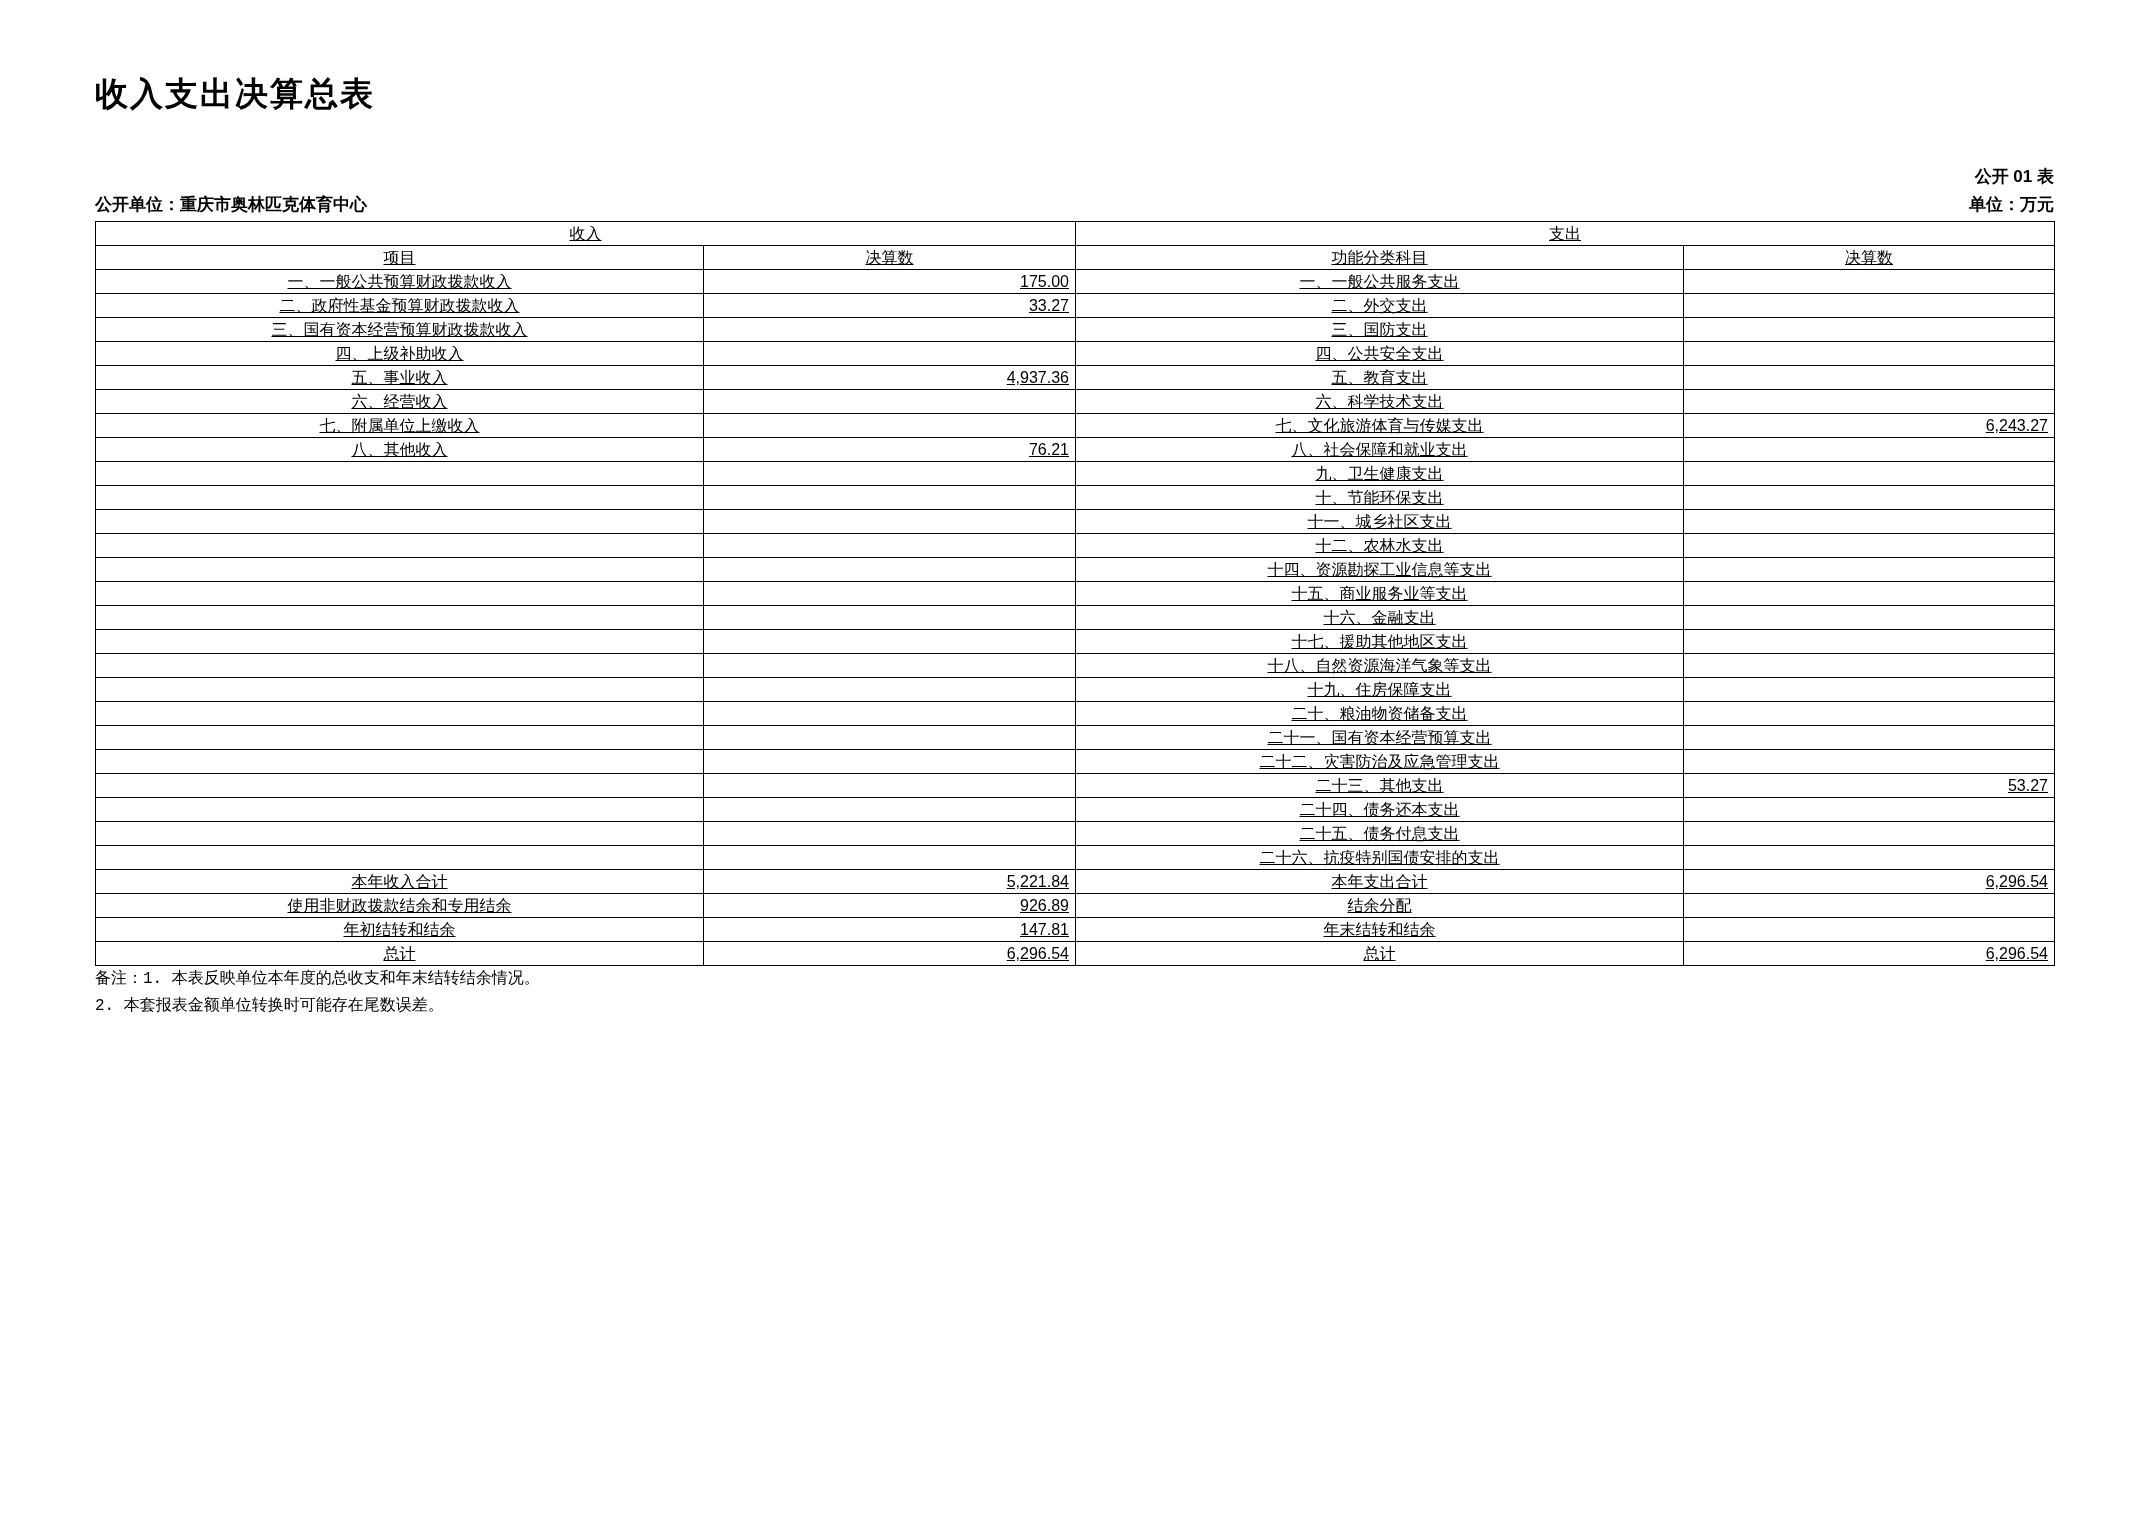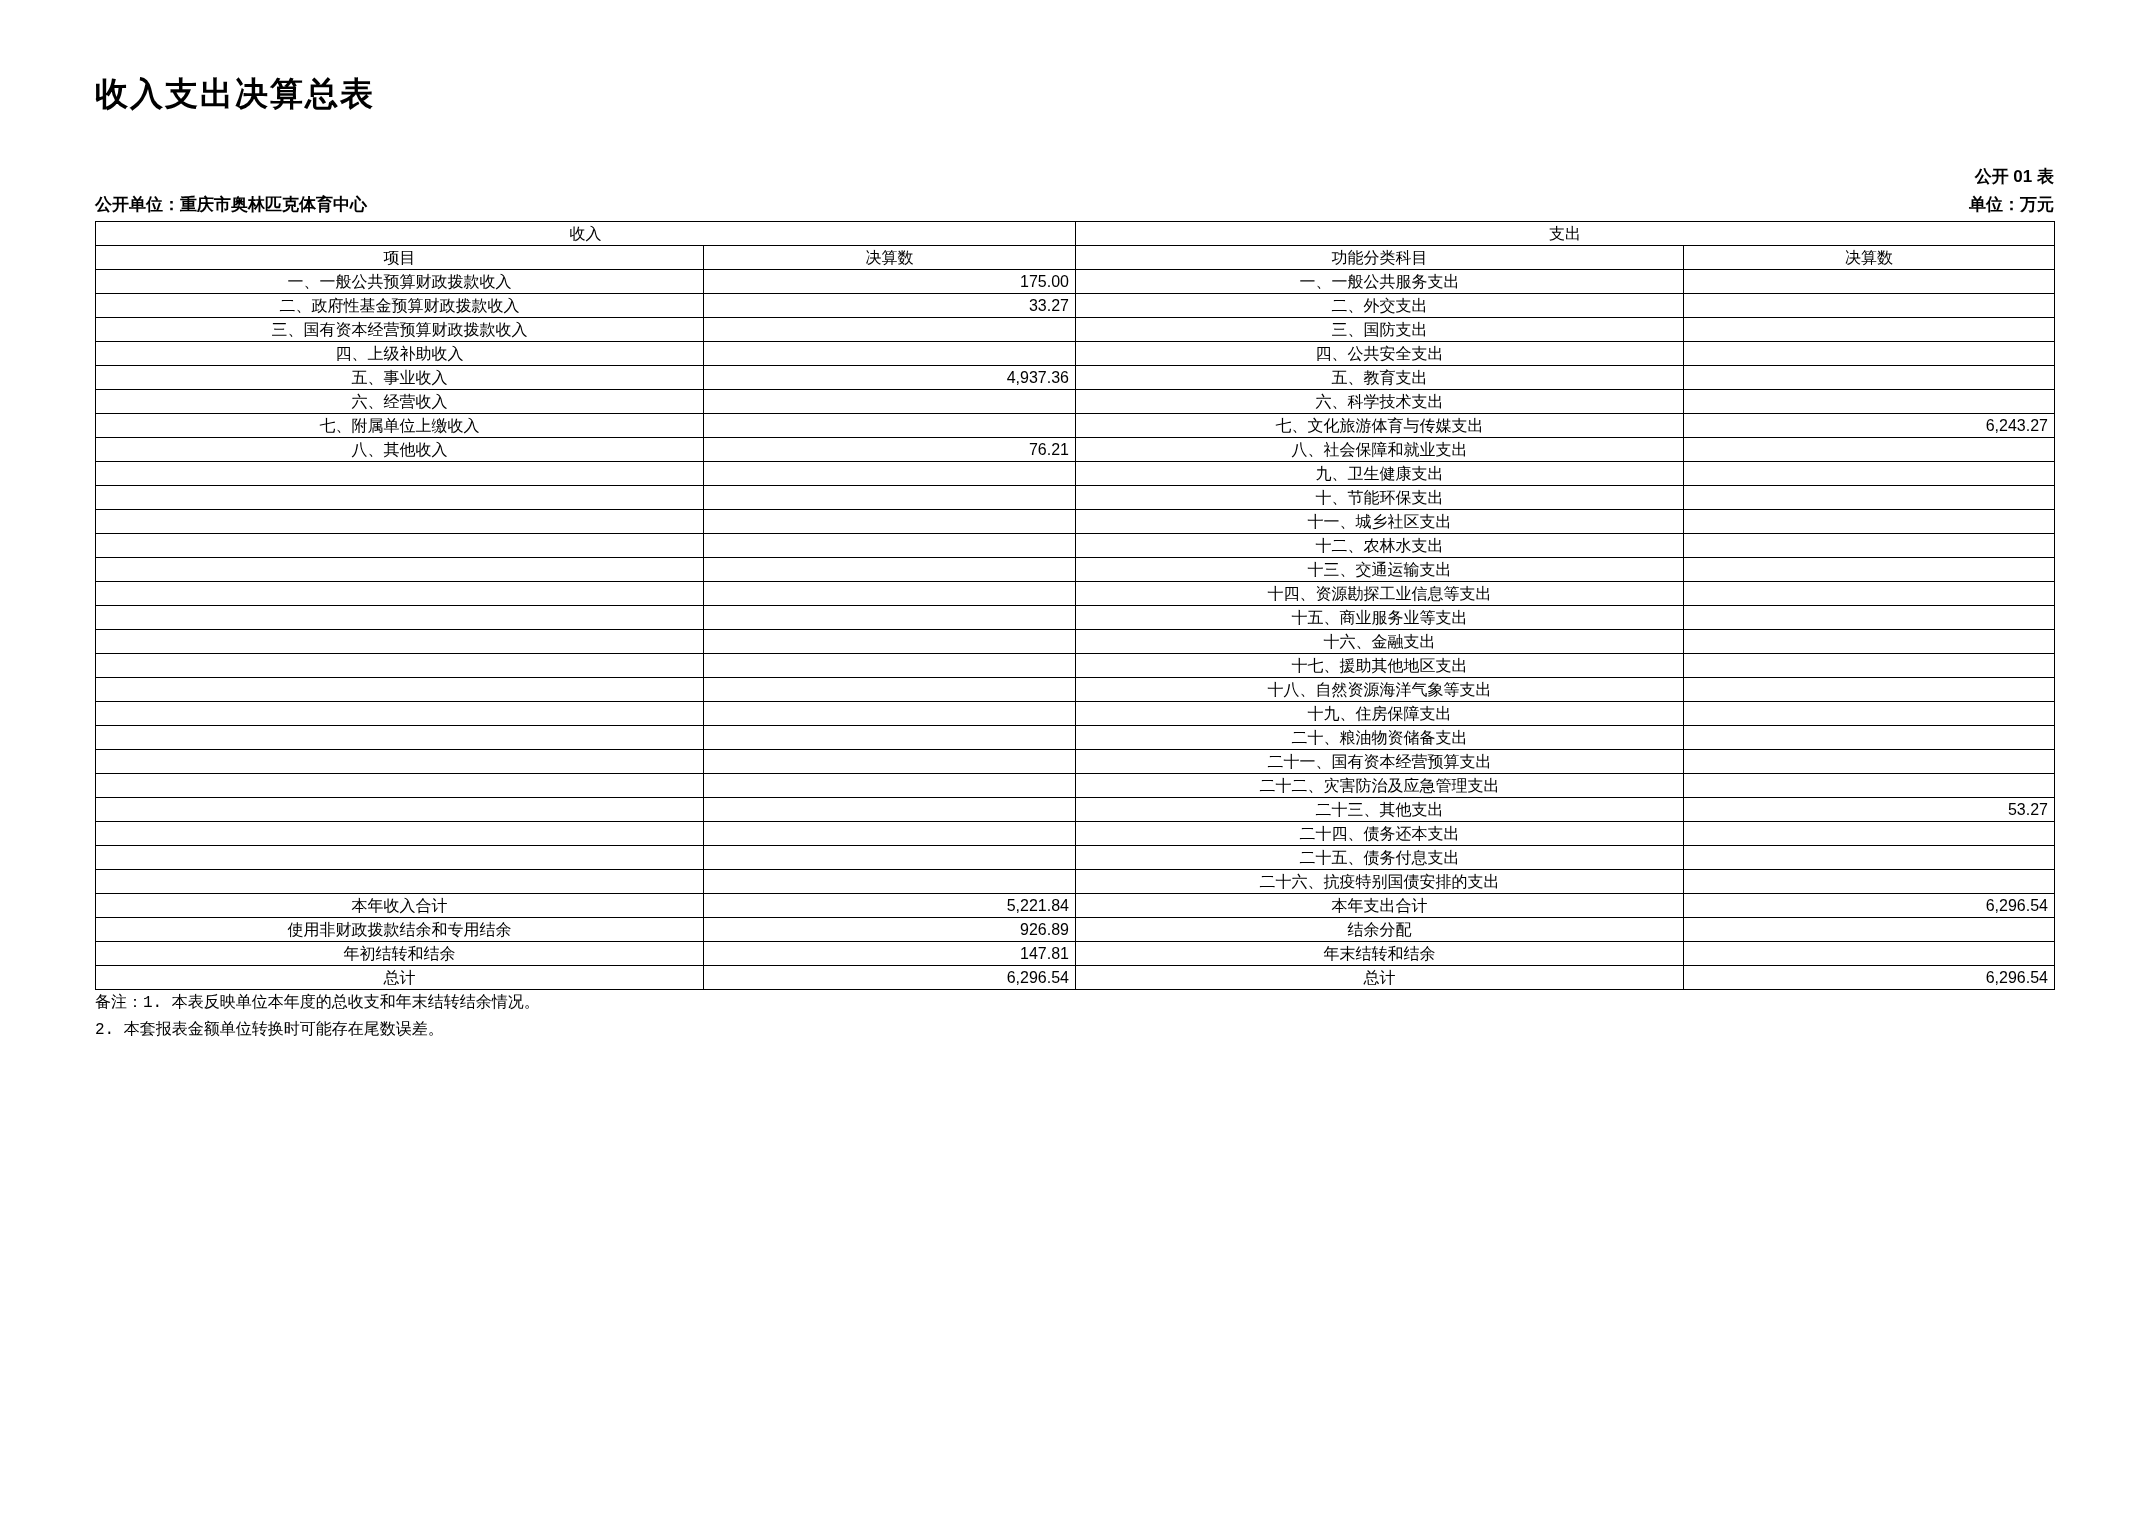--- a/index.html
+++ b/index.html
@@ -55,20 +55,21 @@
     position: relative;
     height: 104px;
     font-weight: bold;
   }
   table.budget {
     width: 1959px;
     border-collapse: collapse;
     table-layout: fixed;
     font-size: 16px;
     font-family: "Liberation Sans", "DejaVu Sans", sans-serif;
+    text-decoration: underline;
   }
   table.budget td, table.budget th {
     border: 1px solid #000000;
     height: 23px;
     padding: 0 6px;
     line-height: 23px;
     font-weight: normal;
     vertical-align: middle;
     overflow: hidden;
     white-space: nowrap;
@@ -188,26 +189,20 @@
         </tr>
         <tr>
           <td class="lft"></td>
           <td class="rgt"></td>
           <td class="lft">十二、农林水支出</td>
           <td class="rgt"></td>
         </tr>
         <tr>
           <td class="lft"></td>
           <td class="rgt"></td>
-          <td class="lft">十三、交通运输支出</td>
-          <td class="rgt"></td>
-        </tr>
-        <tr>
-          <td class="lft"></td>
-          <td class="rgt"></td>
           <td class="lft">十四、资源勘探工业信息等支出</td>
           <td class="rgt"></td>
         </tr>
         <tr>
           <td class="lft"></td>
           <td class="rgt"></td>
           <td class="lft">十五、商业服务业等支出</td>
           <td class="rgt"></td>
         </tr>
         <tr>

